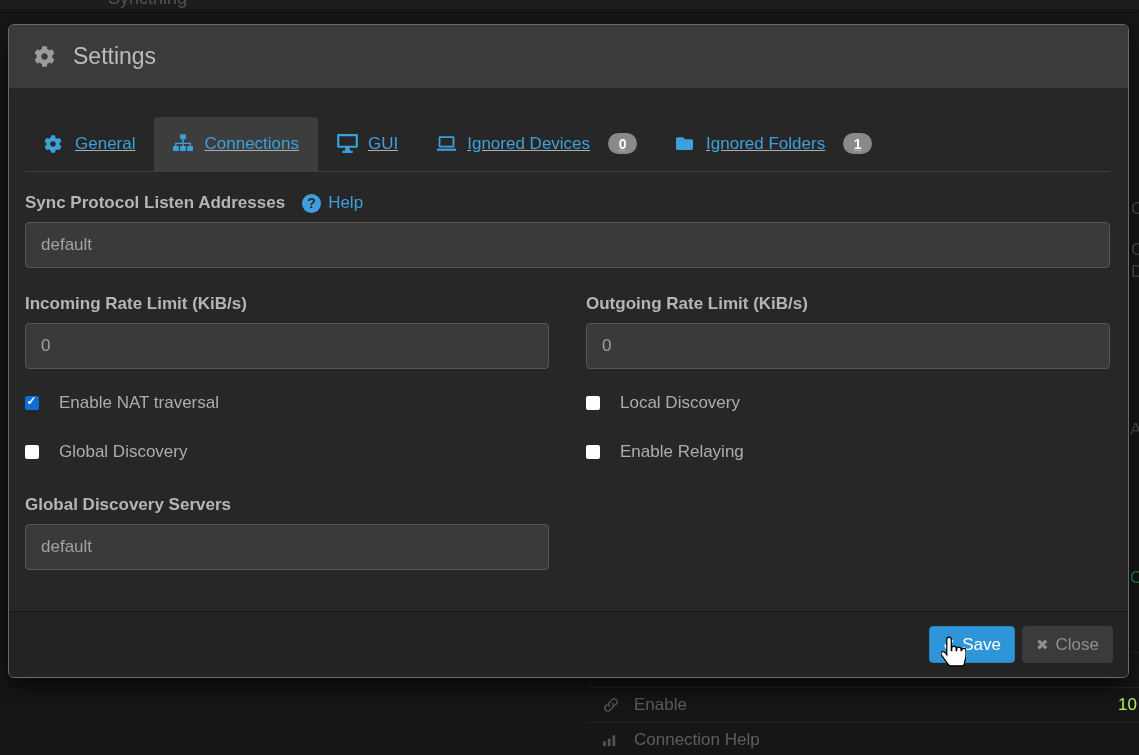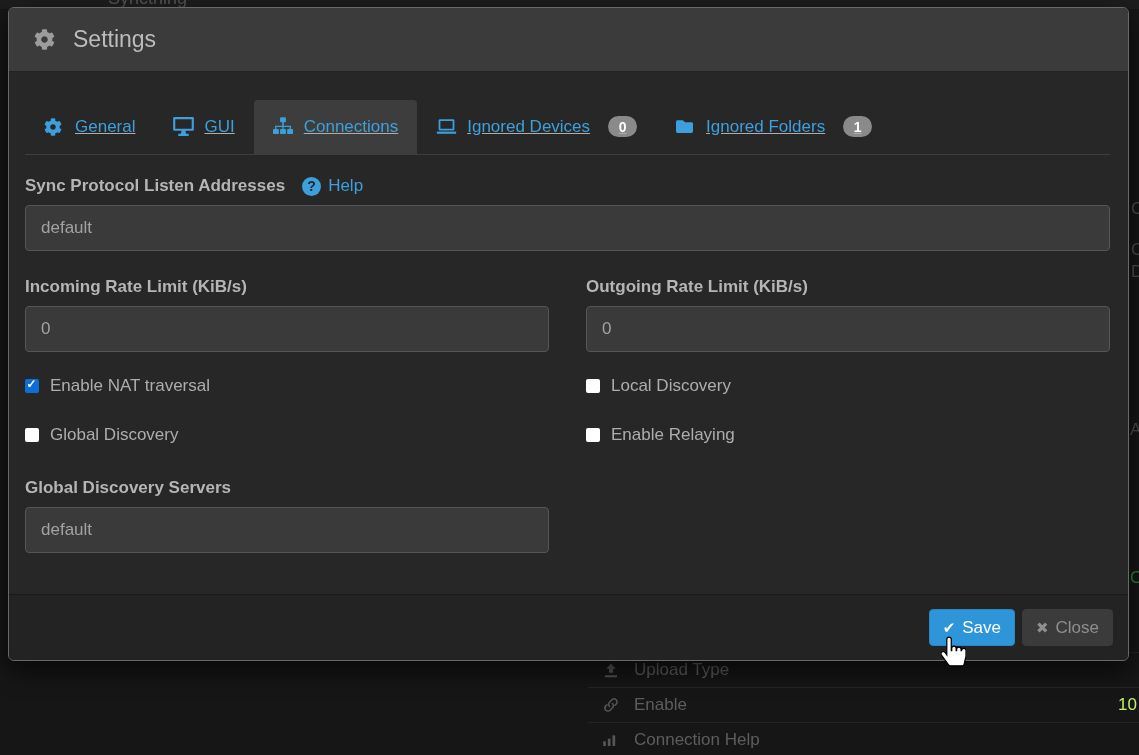--- a/index.html
+++ b/index.html
@@ -14,21 +14,21 @@
   .nav-help{left:1053px;}
 
   .bg-table{position:absolute;left:588px;top:652px;width:551px;}
   .bg-row{display:flex;align-items:center;height:35px;border-top:1px solid #252525;color:#5d5d5d;font-size:17px;padding:0 2px 0 14px;}
   .bg-row .icn{width:20px;height:18px;margin-right:12px;color:#565656;flex:none;display:inline-flex;align-items:center;}
   .bg-row .val{margin-left:auto;color:#bef264;}
   .edge-frag{position:absolute;font-size:17px;color:#4e4e4e;white-space:nowrap;}
   .edge-frag.green{color:#2e8b3a;}
 
   
-  .modal{position:absolute;left:8px;top:7px;width:1121px;height:654px;background:#272727;
+  .modal{position:absolute;left:8px;top:24px;width:1121px;height:654px;background:#272727;
          border:1px solid #696969;border-radius:6px;box-shadow:0 10px 24px rgba(0,0,0,.65);}
   .modal-header{height:64px;background:#3b3b3b;border-bottom:1px solid #222;border-radius:5px 5px 0 0;
                 display:flex;align-items:center;padding:0 25px;color:#bcbcbc;font-size:23px;}
   .modal-header .icn{width:21px;height:21px;color:#9c9c9c;margin-right:18px;display:inline-flex;}
   .modal-body{padding:28px 18px 0 16px;color:#adadad;}
 
   .tabs{display:flex;border-bottom:1px solid #3e3e3e;align-items:stretch;text-decoration:underline;}
   .tab{display:flex;align-items:center;gap:10px;padding:16px 19px 17px;color:#3da0dc;font-size:17px;cursor:pointer;white-space:nowrap;}
   .tab.active{background:#3d3d3d;border-radius:4px 4px 0 0;}
   .tab .icn{width:21px;height:19px;display:inline-flex;align-items:center;color:#3da0dc;}
@@ -39,21 +39,21 @@
   .form{padding-top:21px;}
   .lbl{font-size:17px;font-weight:bold;color:#b5b5b5;display:flex;align-items:flex-end;}
   .help-link{display:inline-flex;align-items:center;gap:7px;color:#3da0dc;font-weight:normal;margin-left:17px;cursor:pointer;}
   .qmark{width:19px;height:19px;border-radius:50%;background:#3da0dc;color:#272727;font-weight:bold;
          font-size:14px;display:inline-flex;align-items:center;justify-content:center;}
   .txt{margin-top:9px;width:100%;height:46px;background:#3a3a3a;border:1px solid #565656;border-radius:4px;
        color:#a2a2a2;font-size:17px;padding:0 15px;outline:none;display:block;}
   .grid2{display:grid;grid-template-columns:524px 524px;column-gap:37px;}
   .mt26{margin-top:26px;}
   .mt23{margin-top:23px;}
-  .chk-row{display:flex;align-items:center;gap:11px;font-size:17px;color:#adadad;height:22px;margin-bottom:27px;cursor:pointer;}
+  .chk-row{display:flex;align-items:center;gap:20px;font-size:17px;color:#adadad;height:22px;margin-bottom:27px;cursor:pointer;}
   .checkbox{width:14px;height:14px;background:#fff;border-radius:2px;position:relative;flex:none;}
   .checkbox.checked{background:#0d6fd6;}
   .checkbox.checked::after{content:"\2713";position:absolute;left:1.5px;top:-2px;color:#fff;font-size:12px;font-weight:bold;}
   .half{width:524px;}
 
   .modal-footer{position:absolute;left:0;right:0;bottom:0;height:66px;background:#232323;border-top:1px solid #191919;
                 border-radius:0 0 5px 5px;display:flex;align-items:center;justify-content:flex-end;gap:7px;padding-right:15px;}
   .btn{display:inline-flex;align-items:center;gap:7px;font-size:17px;border-radius:4px;height:37px;padding:0 13px;cursor:pointer;border:1px solid transparent;}
   .btn-save{background:#2e95d8;border-color:#2a86c2;color:#fff;}
   .btn-close{background:#3b3b3b;border-color:#3b3b3b;color:#8f8f8f;}
@@ -125,45 +125,45 @@
 
     <div class="modal-body">
       <div class="tabs">
         <div class="tab">
           <span class="icn">
             <svg viewBox="0 0 512 512" fill="currentColor" width="18" height="18">
                 <path d="M487.4 315.7l-42.6-24.6c4.3-23.2 4.3-47 0-70.2l42.6-24.6c4.9-2.8 7.1-8.6 5.5-14-11.1-35.6-30-67.8-54.7-94.6-3.8-4.1-10-5.1-14.8-2.3L380.8 110c-17.9-15.4-38.5-27.3-60.8-35.1V25.8c0-5.6-3.9-10.5-9.4-11.7-36.7-8.2-74.3-7.8-109.2 0-5.5 1.2-9.4 6.1-9.4 11.7V75c-22.2 7.9-42.8 19.8-60.8 35.1L88.7 85.5c-4.9-2.8-11-1.9-14.8 2.3-24.7 26.7-43.6 58.9-54.7 94.6-1.7 5.4.6 11.2 5.5 14L67.3 221c-4.3 23.2-4.3 47 0 70.2l-42.6 24.6c-4.9 2.8-7.1 8.6-5.5 14 11.1 35.6 30 67.8 54.7 94.6 3.8 4.1 10 5.1 14.8 2.3l42.6-24.6c17.9 15.4 38.5 27.3 60.8 35.1v49.2c0 5.6 3.9 10.5 9.4 11.7 36.7 8.2 74.3 7.8 109.2 0 5.5-1.2 9.4-6.1 9.4-11.7v-49.2c22.2-7.9 42.8-19.8 60.8-35.1l42.6 24.6c4.9 2.8 11 1.9 14.8-2.3 24.7-26.7 43.6-58.9 54.7-94.6 1.5-5.5-.7-11.3-5.6-14.1zM256 336c-44.1 0-80-35.9-80-80s35.9-80 80-80 80 35.9 80 80-35.9 80-80 80z"></path>
               </svg>
           </span>
           <span>General</span>
-        </div>
-        <div class="tab">
-          <span class="icn">
-            <svg viewBox="0 0 24 22" width="21" height="19" fill="currentColor">
-                <path fill-rule="evenodd" d="M1.5 0h21A1.5 1.5 0 0 1 24 1.5v13a1.5 1.5 0 0 1-1.5 1.5H14.2l.9 3.5H18V22H6v-2.5h2.9l.9-3.5H1.5A1.5 1.5 0 0 1 0 14.5v-13A1.5 1.5 0 0 1 1.5 0zM2.5 2.5v11h19v-11h-19z"></path>
-              </svg>
-          </span>
-          <span>GUI</span>
         </div>
         <div class="tab active">
           <span class="icn">
             <svg viewBox="0 0 24 22" width="20" height="19" fill="currentColor">
                 <rect x="8.5" y="0" width="7" height="6" rx="1"></rect>
                 <rect x="0" y="14" width="7" height="6" rx="1"></rect>
                 <rect x="8.5" y="14" width="7" height="6" rx="1"></rect>
                 <rect x="17" y="14" width="7" height="6" rx="1"></rect>
                 <path d="M11 6h2v4h-2z"></path>
                 <path d="M2.5 11h19v2h-19z" fill="none"></path>
                 <path d="M2.5 10h19v1.6h-19zM2.5 10h1.6v4H2.5zM11.2 10h1.6v4h-1.6zM19.9 10h1.6v4h-1.6z"></path>
               </svg>
           </span>
           <span>Connections</span>
         </div>
         <div class="tab">
           <span class="icn">
+            <svg viewBox="0 0 24 22" width="21" height="19" fill="currentColor">
+                <path fill-rule="evenodd" d="M1.5 0h21A1.5 1.5 0 0 1 24 1.5v13a1.5 1.5 0 0 1-1.5 1.5H14.2l.9 3.5H18V22H6v-2.5h2.9l.9-3.5H1.5A1.5 1.5 0 0 1 0 14.5v-13A1.5 1.5 0 0 1 1.5 0zM2.5 2.5v11h19v-11h-19z"></path>
+              </svg>
+          </span>
+          <span>GUI</span>
+        </div>
+        <div class="tab">
+          <span class="icn">
             <svg viewBox="0 0 24 20" width="21" height="18" fill="none" stroke="currentColor" stroke-width="2">
                 <rect x="4" y="2" width="16" height="11" rx="0.5"></rect>
                 <path d="M1 16.5h22" stroke-width="2.5"></path>
               </svg>
           </span>
           <span>Ignored Devices</span>
           <span class="badge">0</span>
         </div>
         <div class="tab">
           <span class="icn">

